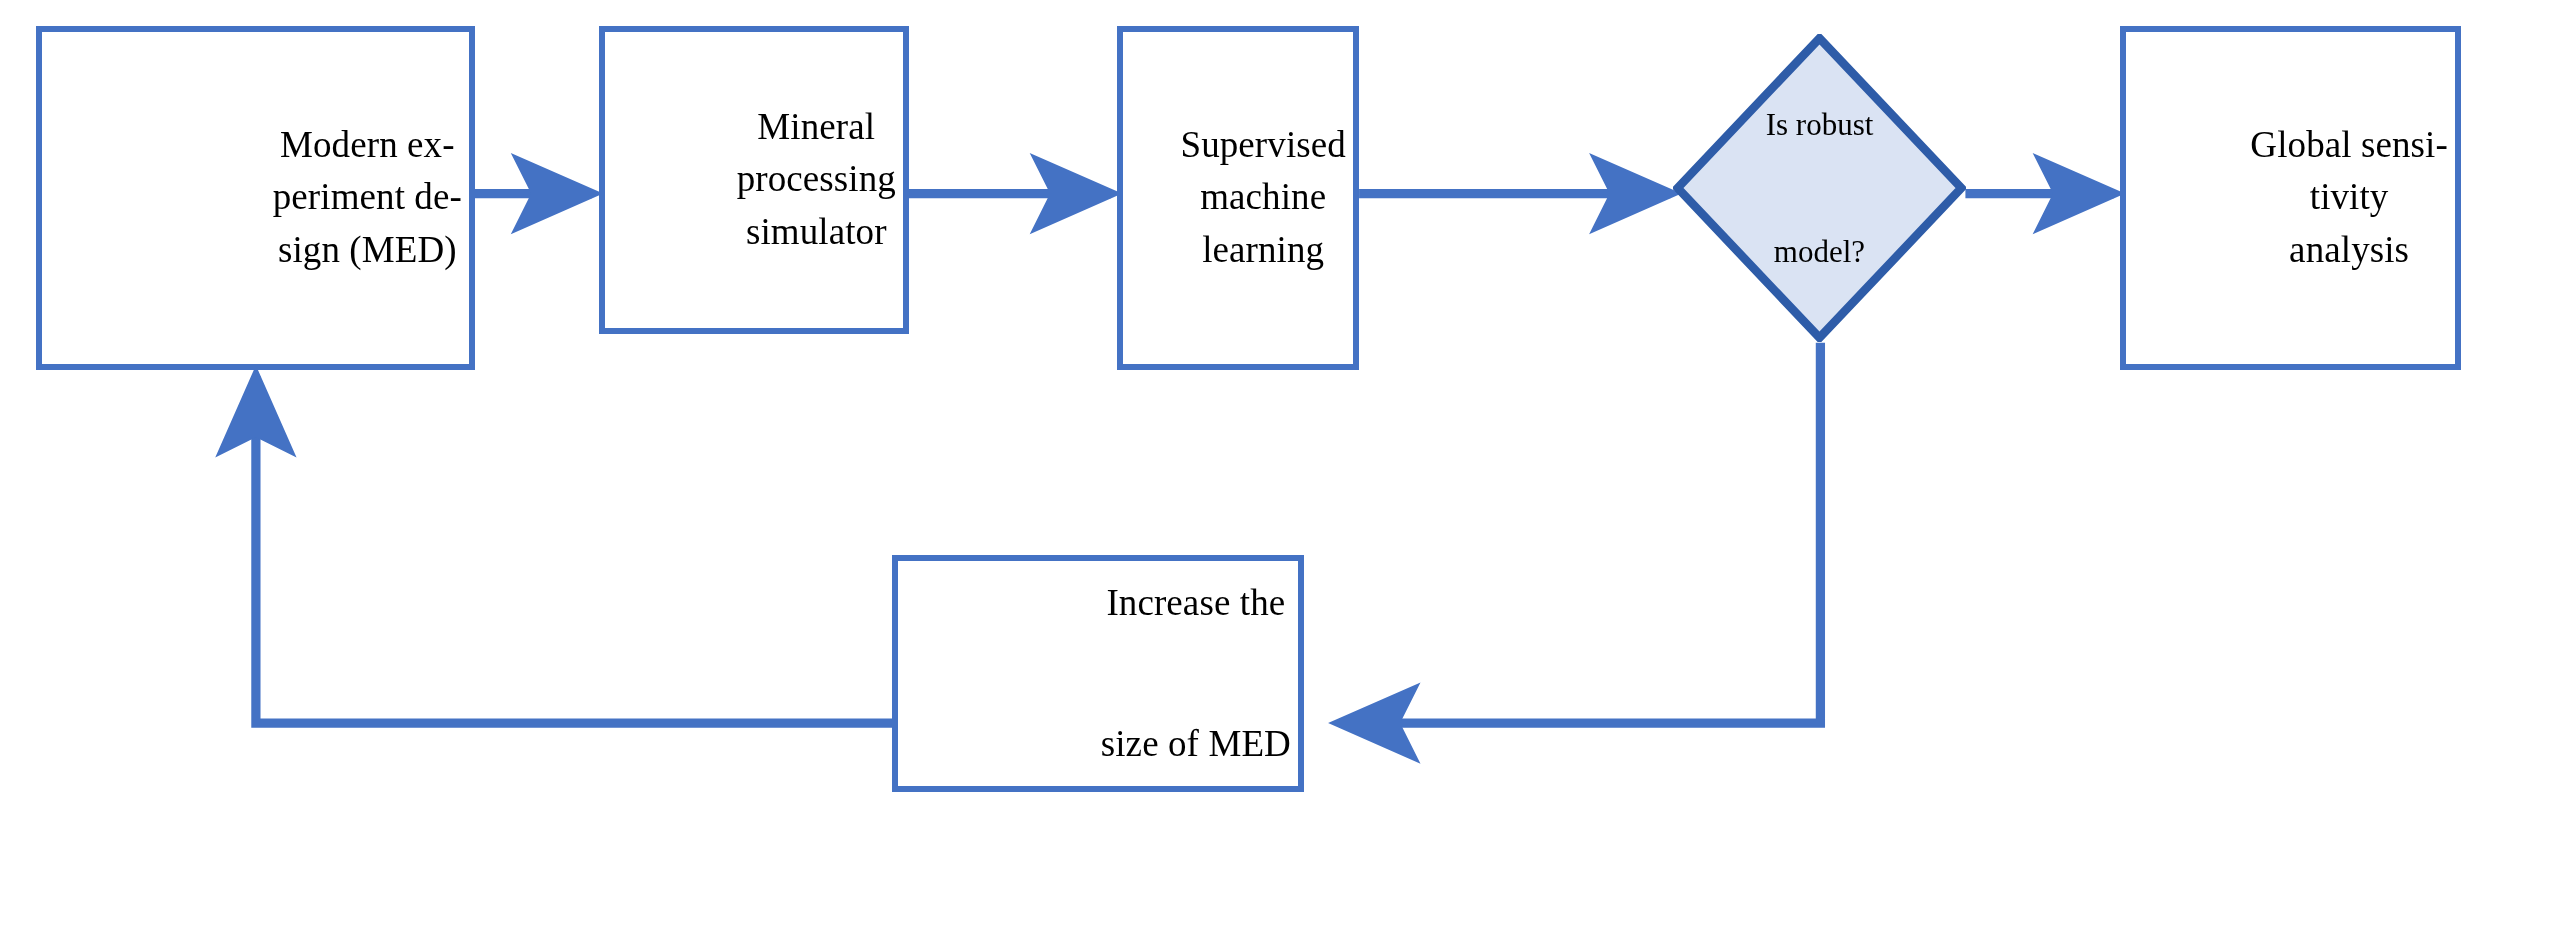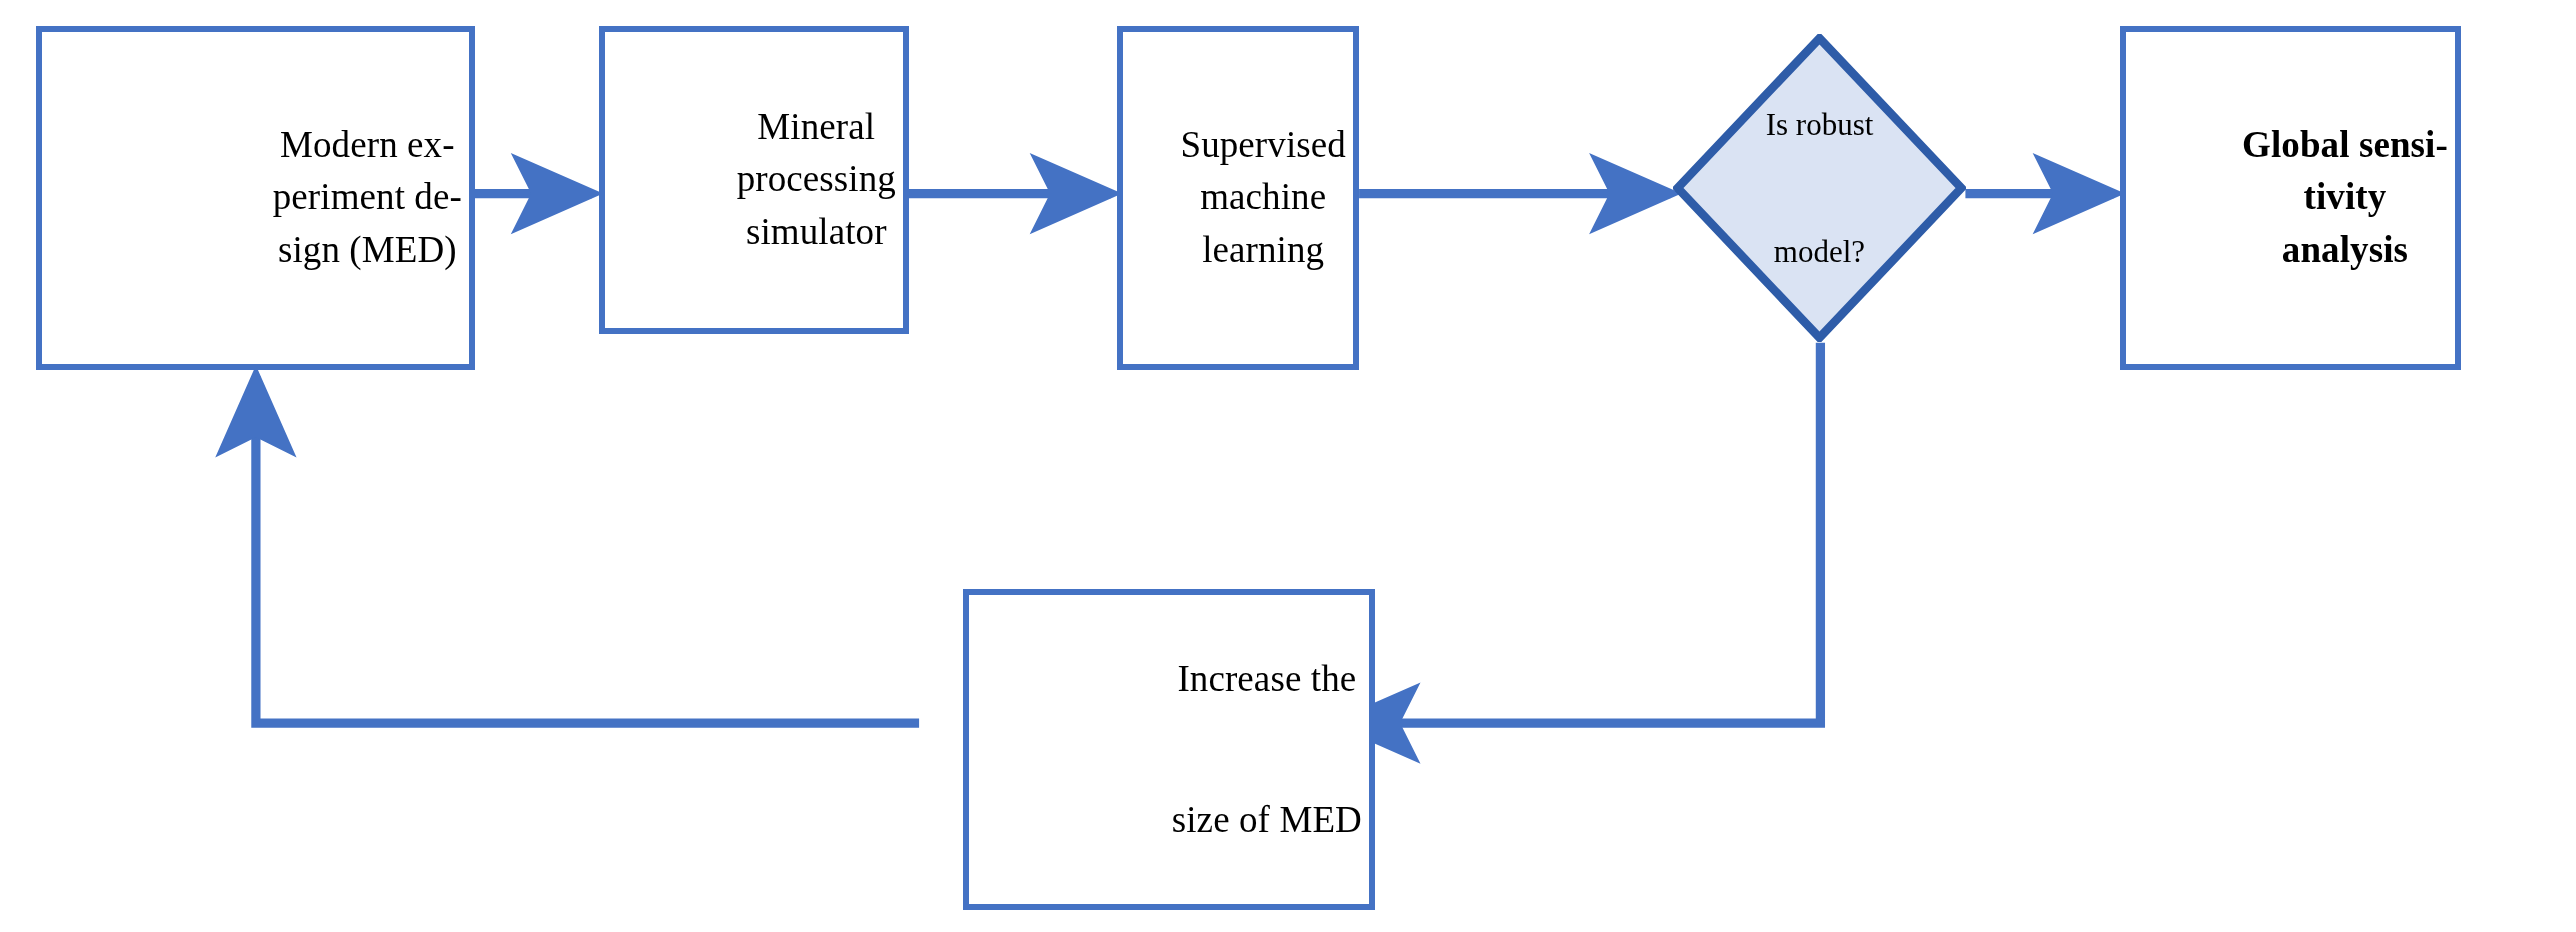--- a/index.html
+++ b/index.html
@@ -129,26 +129,26 @@
 
   <div class="diamond-wrap" style="left:1673px; top:34px; width:293px; height:308px;">
     <svg class="diamond-svg" width="293" height="308" viewBox="0 0 412 434" xmlns="http://www.w3.org/2000/svg">
       <polygon points="206,6 406,217 206,428 6,217" fill="#DAE3F3" stroke="#2E5CA8" stroke-width="12" stroke-linejoin="miter"></polygon>
     </svg>
     <div class="diamond-label">Is robust
 
 model?</div>
   </div>
 
-  <div class="node" style="left:2120px; top:25.6px; width:341px; height:344px;font-weight:bold;">
+  <div class="node" style="left:2120px; top:25.6px; width:341px; height:344px;">
     <div class="label">Global sensi-
 tivity
 analysis</div>
   </div>
 
-  <div class="node" style="left:963px; top:555px; width:412px; height:321px;margin-top:34px;">
+  <div class="node" style="left:892px; top:555px; width:412px; height:237px;">
     <div class="label" style="line-height:1.9;">Increase the
 
 size of MED</div>
   </div>
 
 </div>
 
 
 </body></html>

